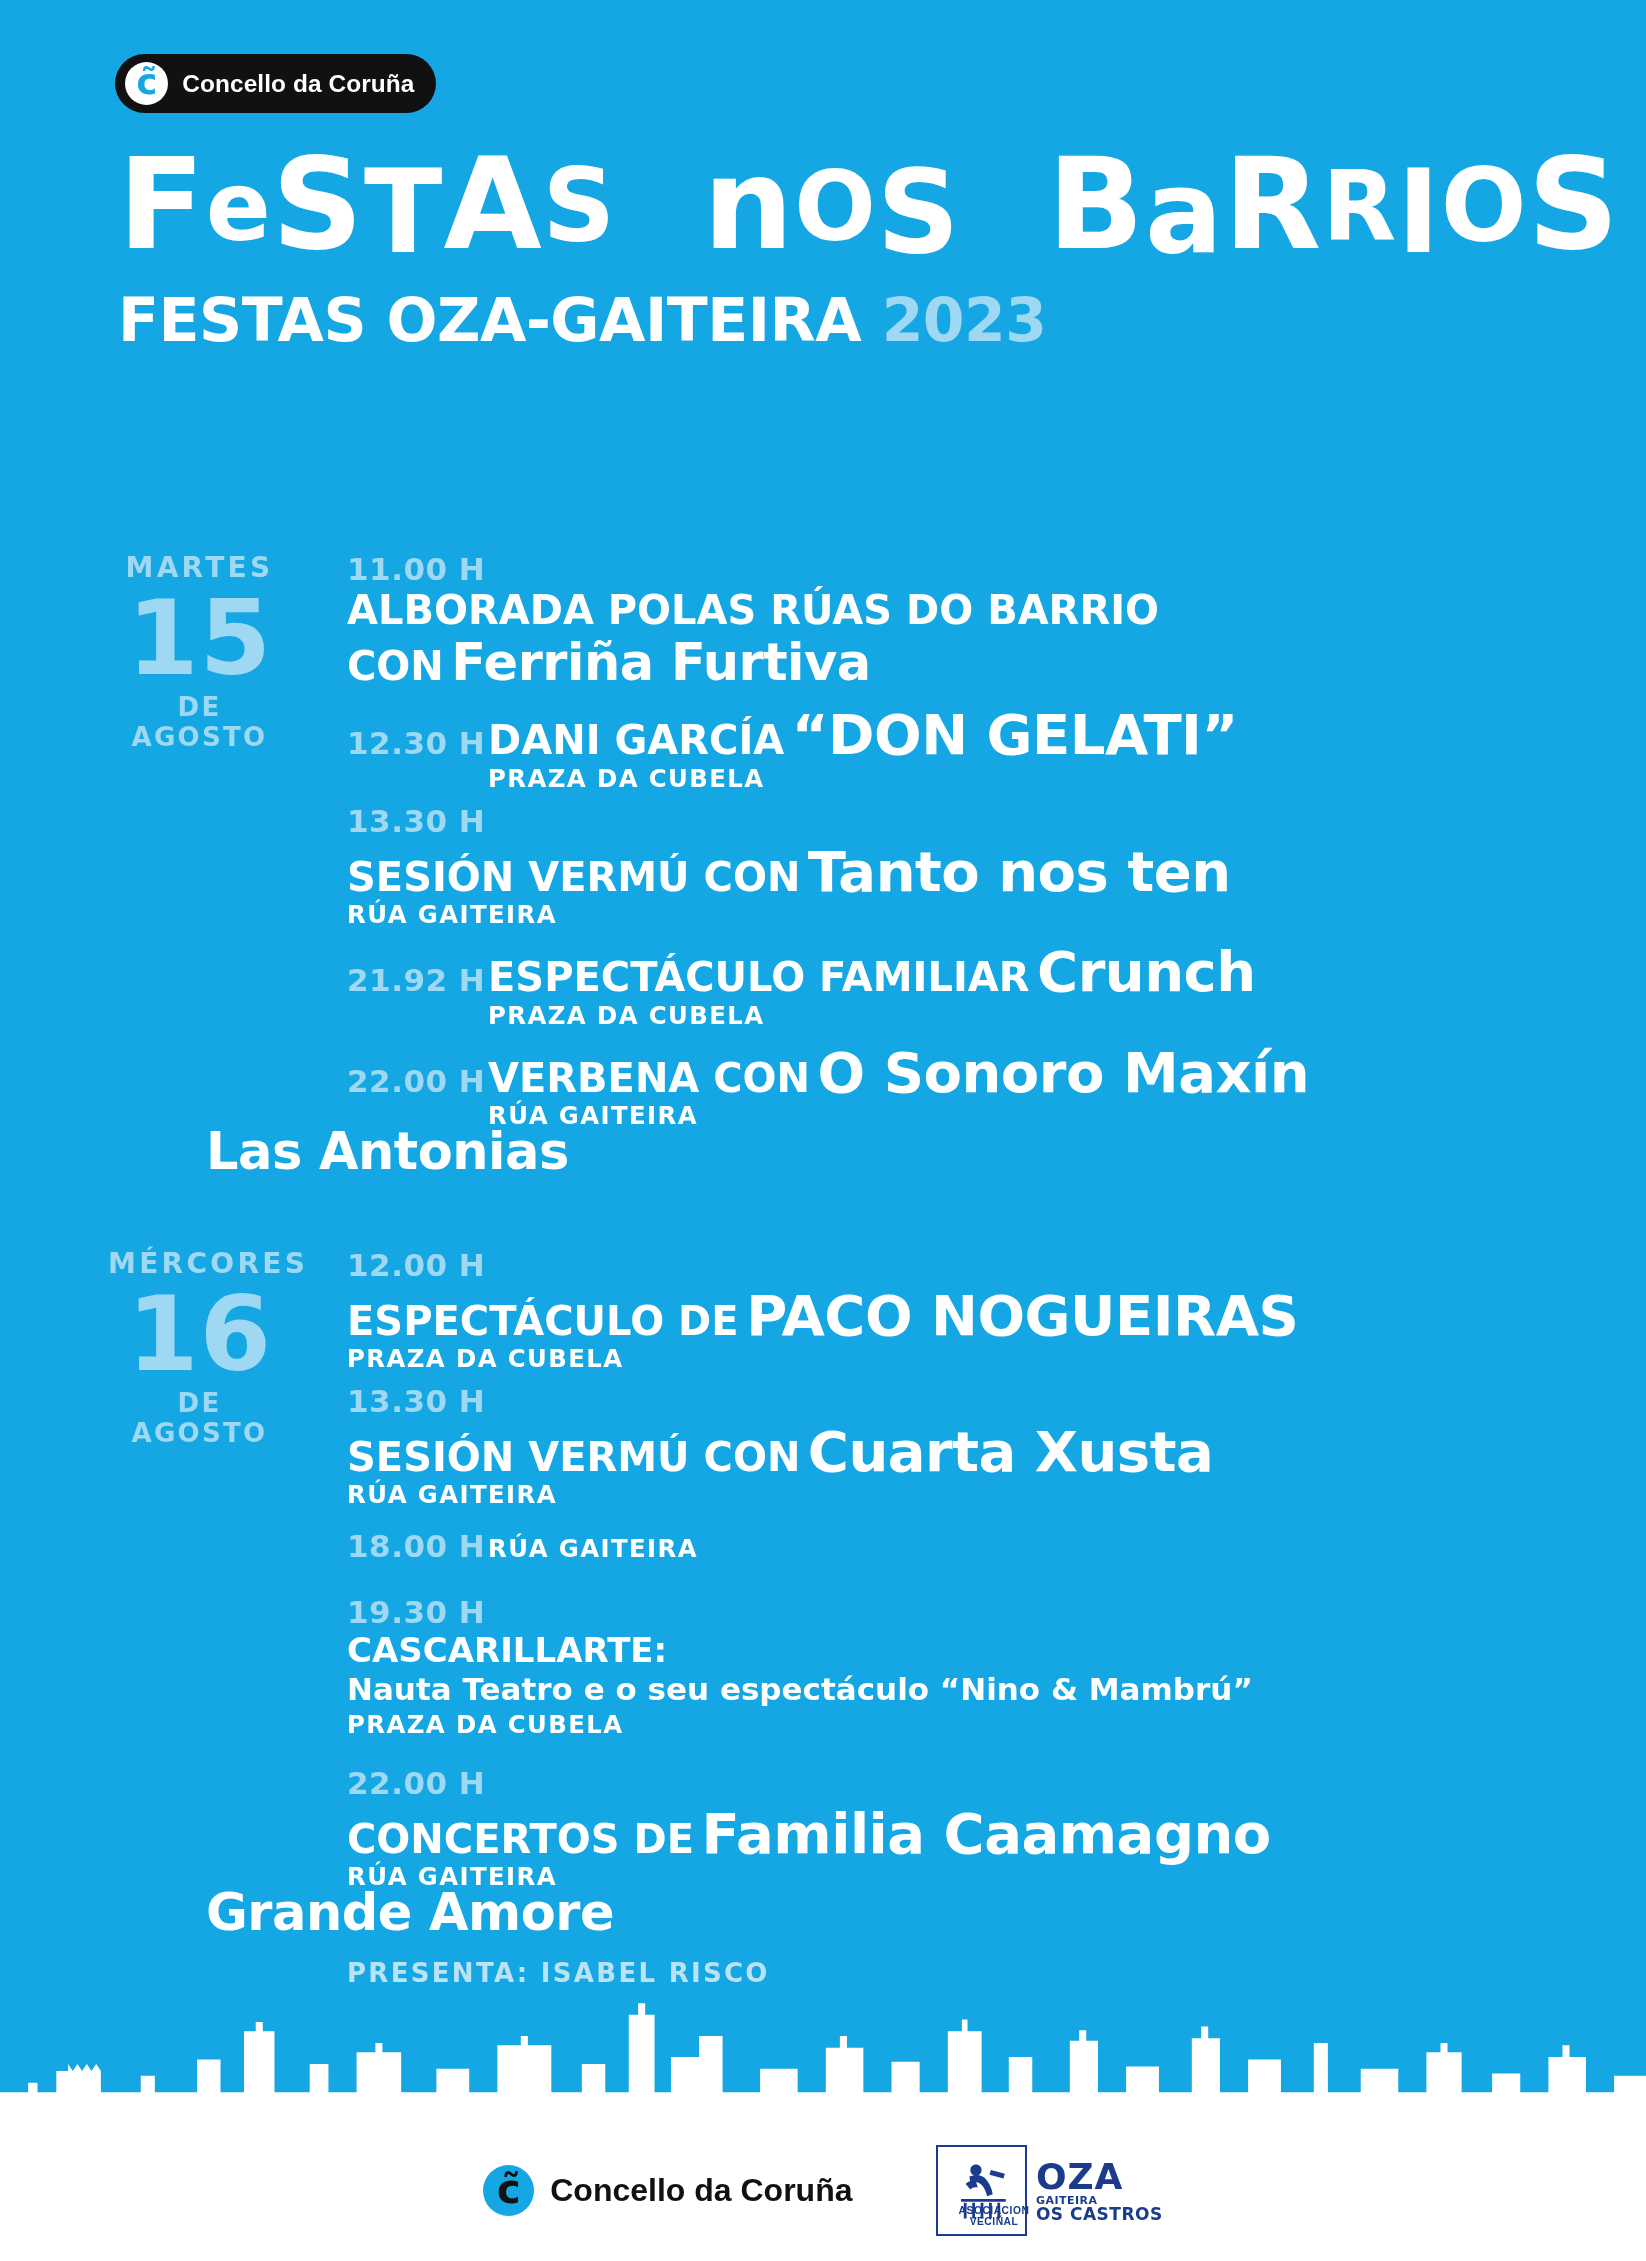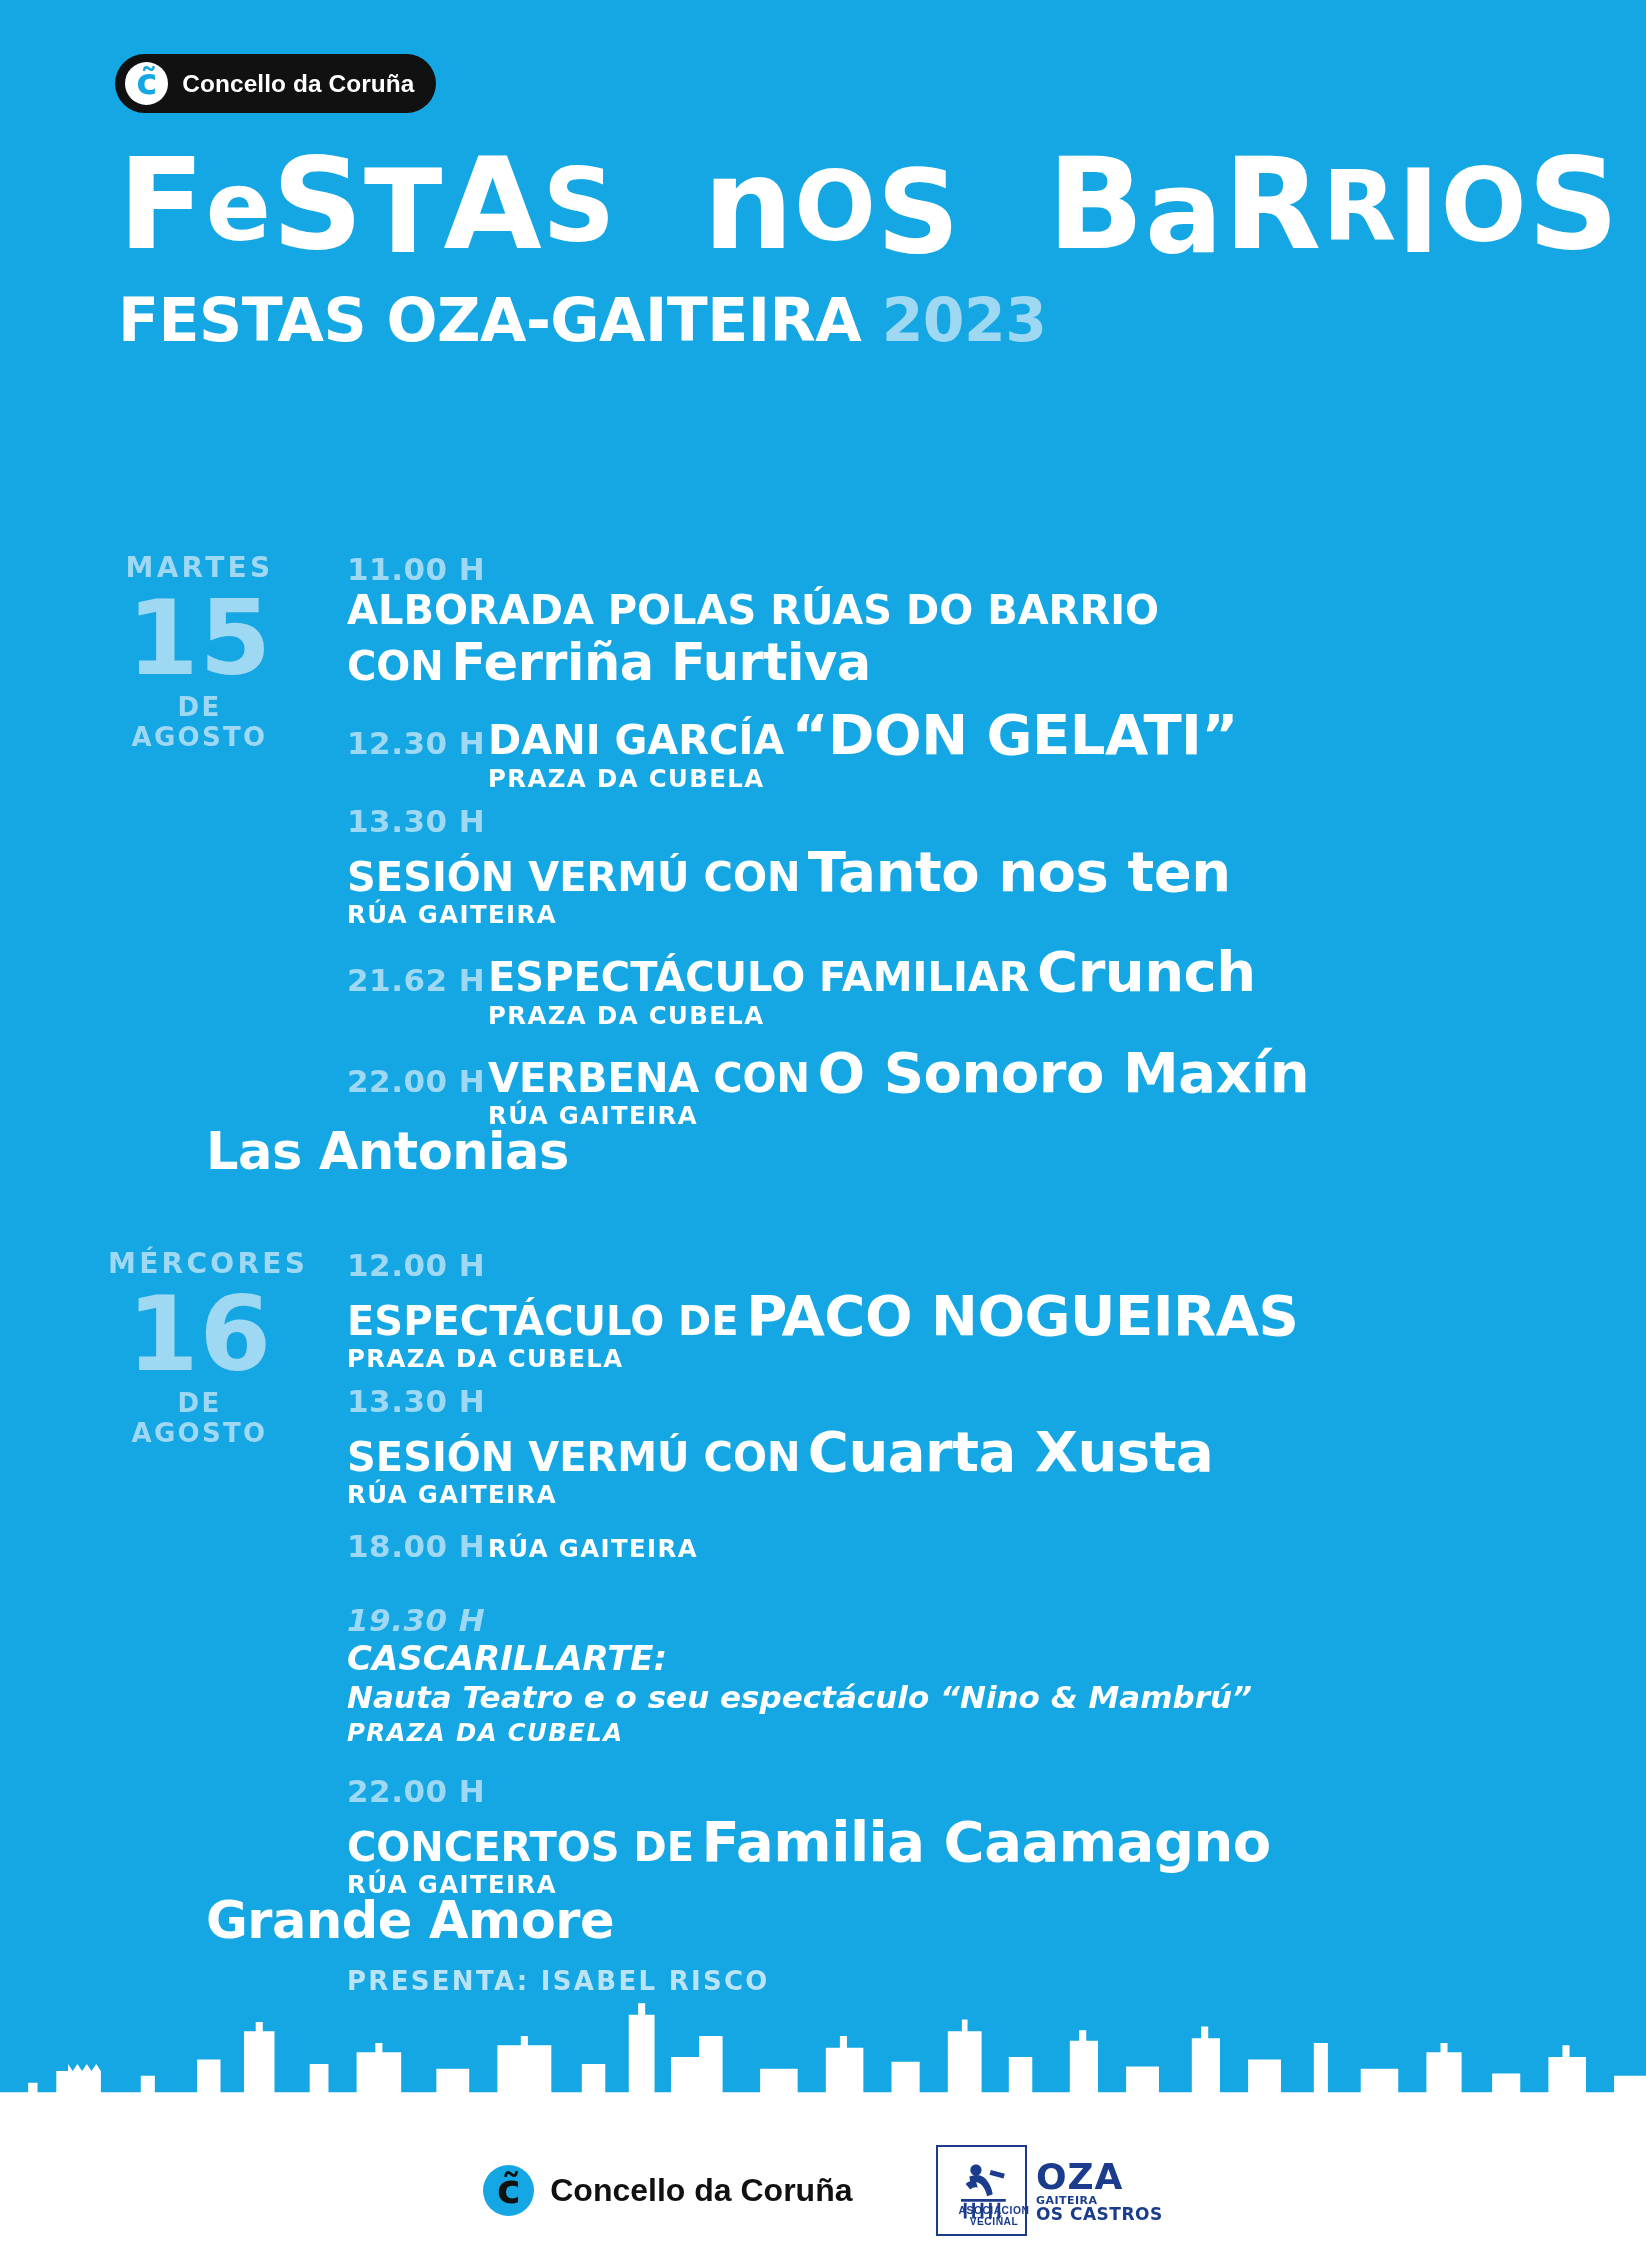--- a/index.html
+++ b/index.html
@@ -352,21 +352,21 @@
           <div class="ev-time">13.30 H</div>
           <div class="ev-body">
             <span class="ev-desc">SESIÓN VERMÚ CON</span><span class="ev-artist big">Tanto nos ten</span>
             <span class="ev-place">RÚA GAITEIRA</span>
           </div>
         </div>
       </div>
 
       <div class="event">
         <div class="ev-line">
-          <div class="ev-time">21.62 H</div>
+          <div class="ev-time">21.92 H</div>
           <div class="ev-body">
             <span class="ev-desc">ESPECTÁCULO FAMILIAR</span><span class="ev-artist big">Crunch</span>
             <span class="ev-place">PRAZA DA CUBELA</span>
           </div>
         </div>
       </div>
 
       <div class="event">
         <div class="ev-line">
           <div class="ev-time">22.00 H</div>
@@ -411,21 +411,21 @@
 
       <div class="event" style="margin-top:19px;">
         <div class="ev-line">
           <div class="ev-time">18.00 H</div>
           <div class="ev-body">
             <span class="ev-place">RÚA GAITEIRA</span>
           </div>
         </div>
       </div>
 
-      <div class="event" style="margin-top:38px;font-style:italic;">
+      <div class="event" style="margin-top:30px;">
         <div class="ev-line">
           <div class="ev-time">19.30 H</div>
           <div class="ev-body">
             <div class="ev-title-line">CASCARILLARTE:</div>
             <div class="ev-sub-line">Nauta Teatro e o seu espectáculo “Nino &amp; Mambrú”</div>
             <span class="ev-place" style="margin-top:2.8px;">PRAZA DA CUBELA</span>
           </div>
         </div>
       </div>
 

